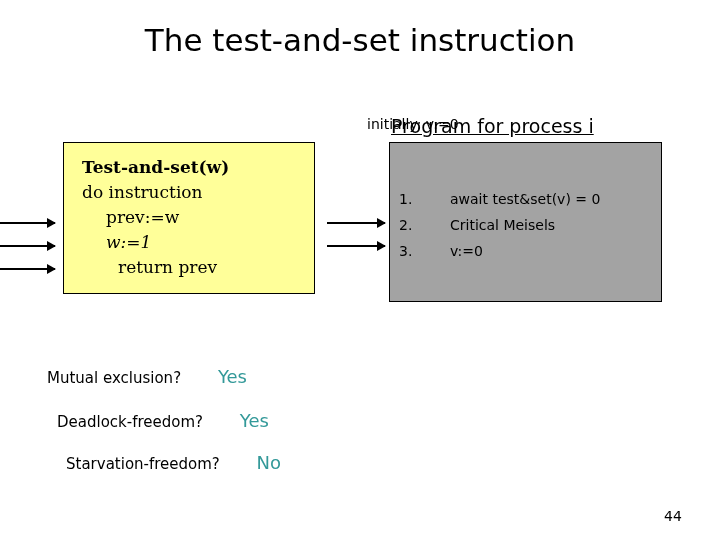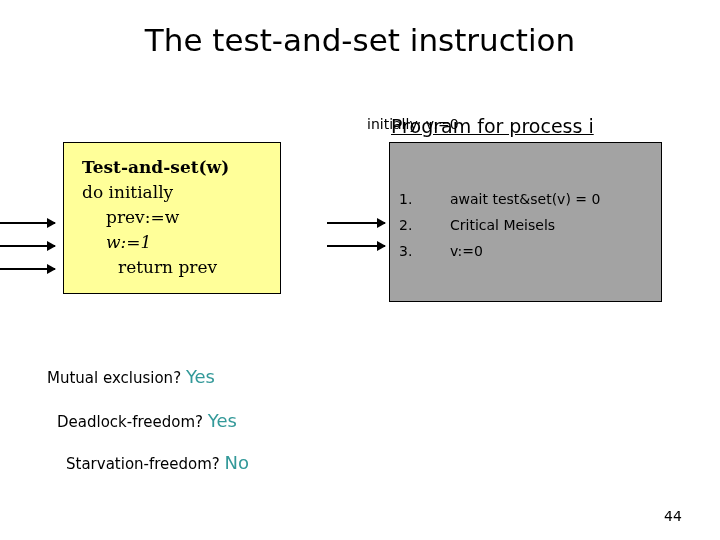--- a/index.html
+++ b/index.html
@@ -35,21 +35,21 @@
     top: 116px;
     left: 367px;
     font-family: "DejaVu Sans", sans-serif;
     font-size: 14px;
     color: #000000;
   }
   .code-box {
     position: absolute;
     top: 142px;
     left: 63px;
-    width: 218px;
+    width: 252px;
     height: 152px;
     background: #ffff99;
     border: 1px solid #000000;
     box-sizing: border-box;
   }
   .code-box .line {
     font-family: "DejaVu Serif", serif;
     font-size: 17px;
     color: #000000;
     line-height: 25px;
@@ -123,20 +123,21 @@
     font-size: 15px;
     color: #000000;
     white-space: pre;
   }
   .q1 { top: 366px; left: 47px; }
   .q2 { top: 410px; left: 57px; }
   .q3 { top: 452px; left: 66px; }
   .ans {
     color: #339999;
     font-size: 18px;
+    margin-left: 32px;
   }
   .footer {
     position: absolute;
     top: 500px;
     left: 42px;
     font-family: "DejaVu Serif", serif;
     font-style: italic;
     font-size: 11.5px;
     color: #000000;
     white-space: pre;
@@ -154,21 +155,21 @@
 <body>
 
 <div class="slide">
 
   <div class="title">The test-and-set instruction</div>
 
   <div class="initially">initially: v:=0</div>
 
   <div class="code-box">
     <div class="line l1">Test-and-set(w)</div>
-    <div class="line l2">do initially</div>
+    <div class="line l2">do instruction</div>
     <div class="line l3">prev:=w</div>
     <div class="line l4 ital">w:=1</div>
     <div class="line l5">return prev</div>
   </div>
 
   <div class="prog-box">
     <div class="prog-title">Program for process i</div>
     <div class="prog-row prog-num r1">1.</div>
     <div class="prog-row prog-txt r1">await test&amp;set(v) = 0</div>
     <div class="prog-row prog-num r2">2.</div>

